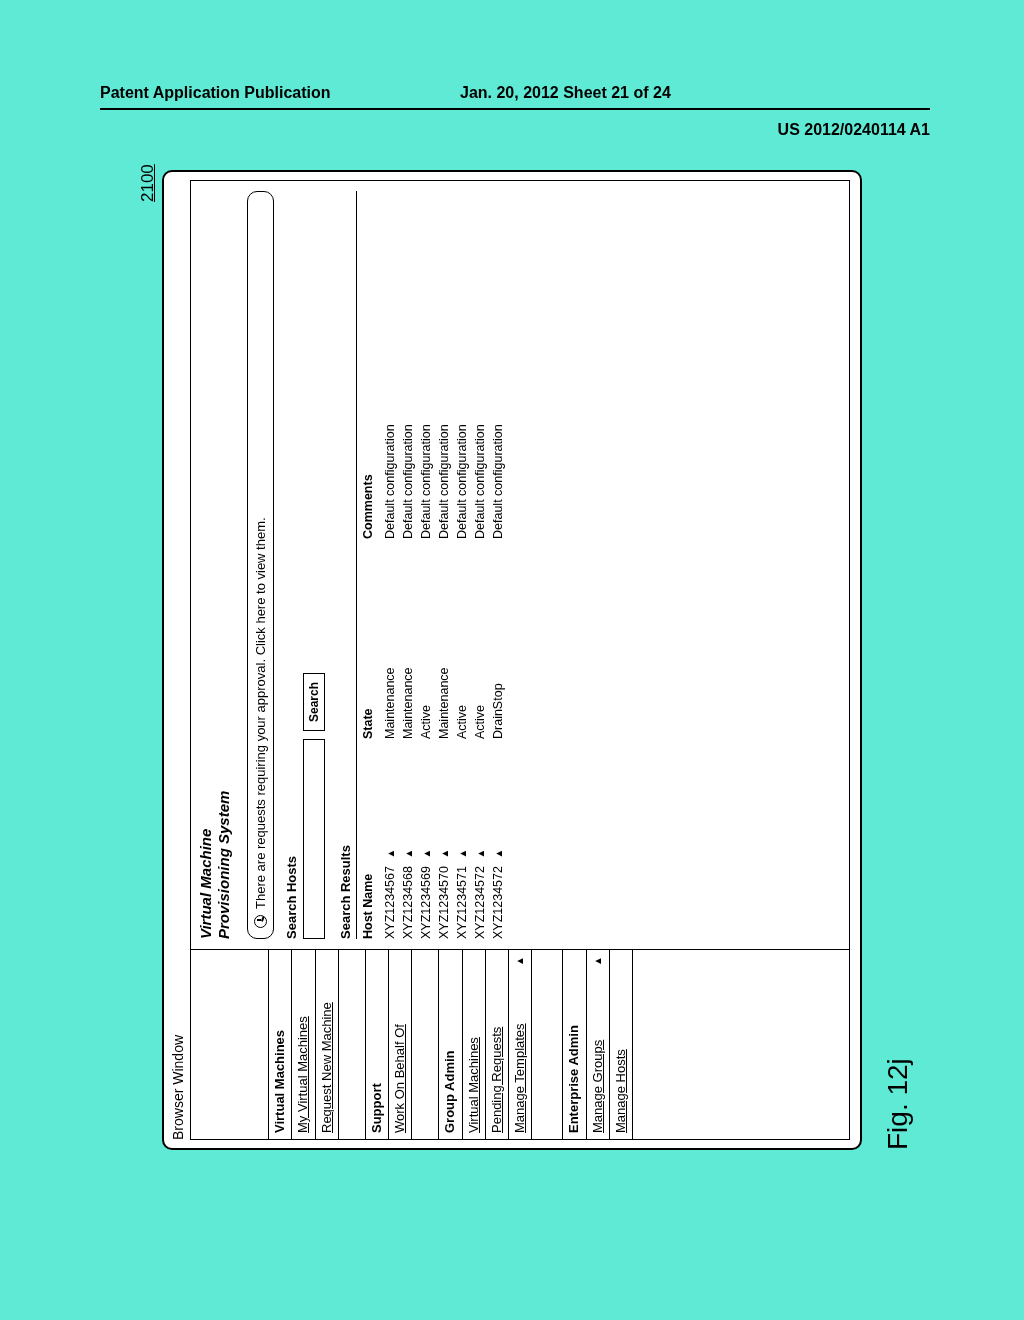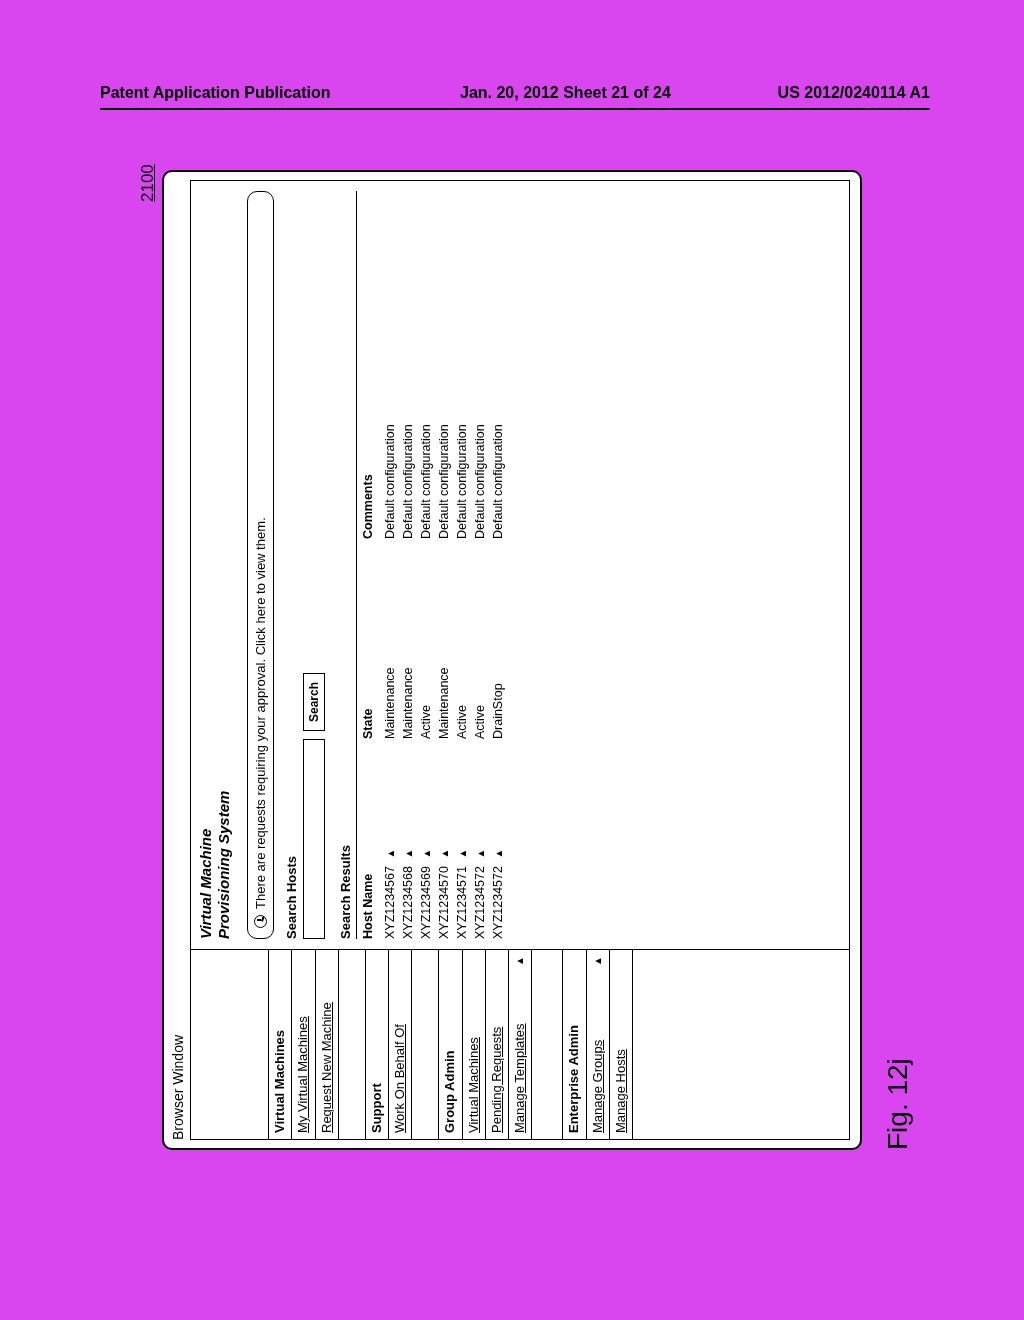--- a/index.html
+++ b/index.html
@@ -6,32 +6,32 @@
   html, body {
     margin: 0; padding: 0;
     font-family: Arial, Helvetica, sans-serif;
     background: #fff;
     color: #000;
   }
   .page {
     width: 1024px;
     height: 1320px;
     position: relative;
-    background: #d946ef;
+    background: #5eead4;
   }
   .header-line {
     position: absolute;
     top: 84px;
     left: 100px;
     width: 830px;
     font-size: 16px;
     font-weight: bold;
   }
   .header-line .left { float: left; }
-  .header-line .right { float: right; }
+  .header-line .right { float: right; margin-top: 37px; }
   .header-rule {
     position: absolute;
     top: 108px;
     left: 100px;
     width: 830px;
     border-top: 2px solid #000;
   }
 
   .rotated-stage {
     position: absolute;

